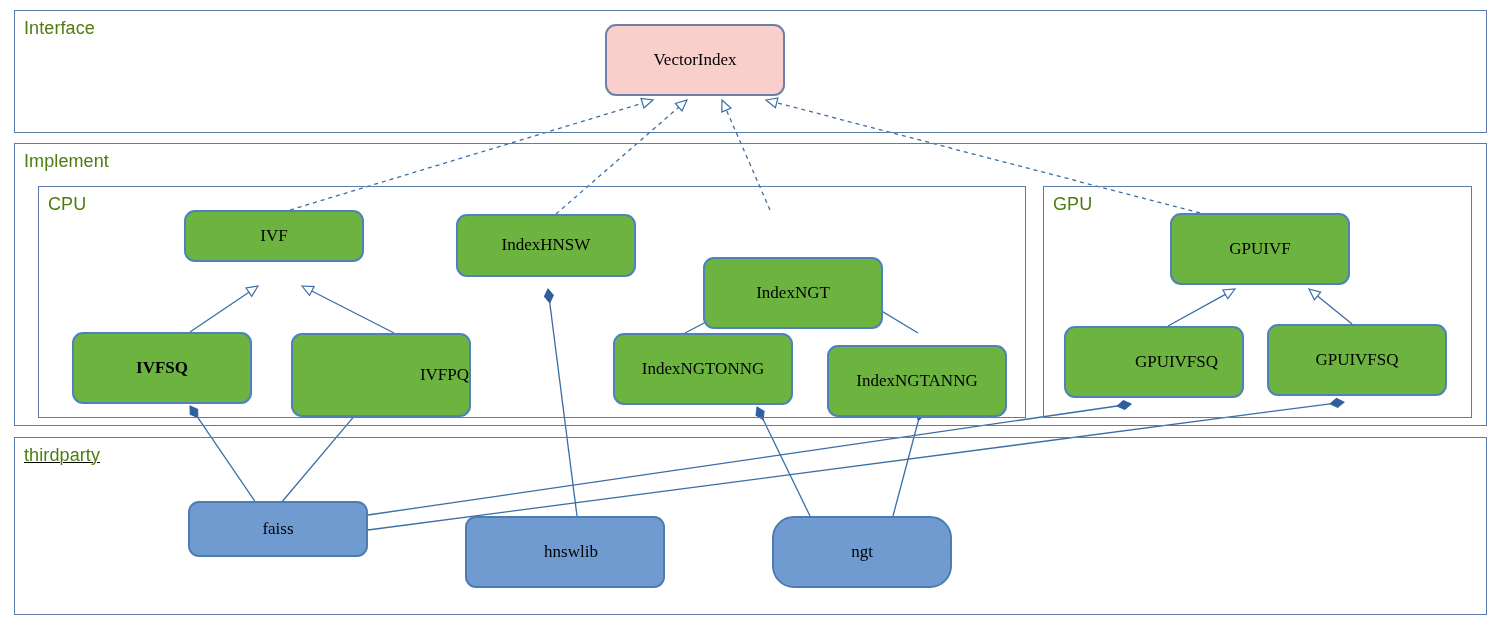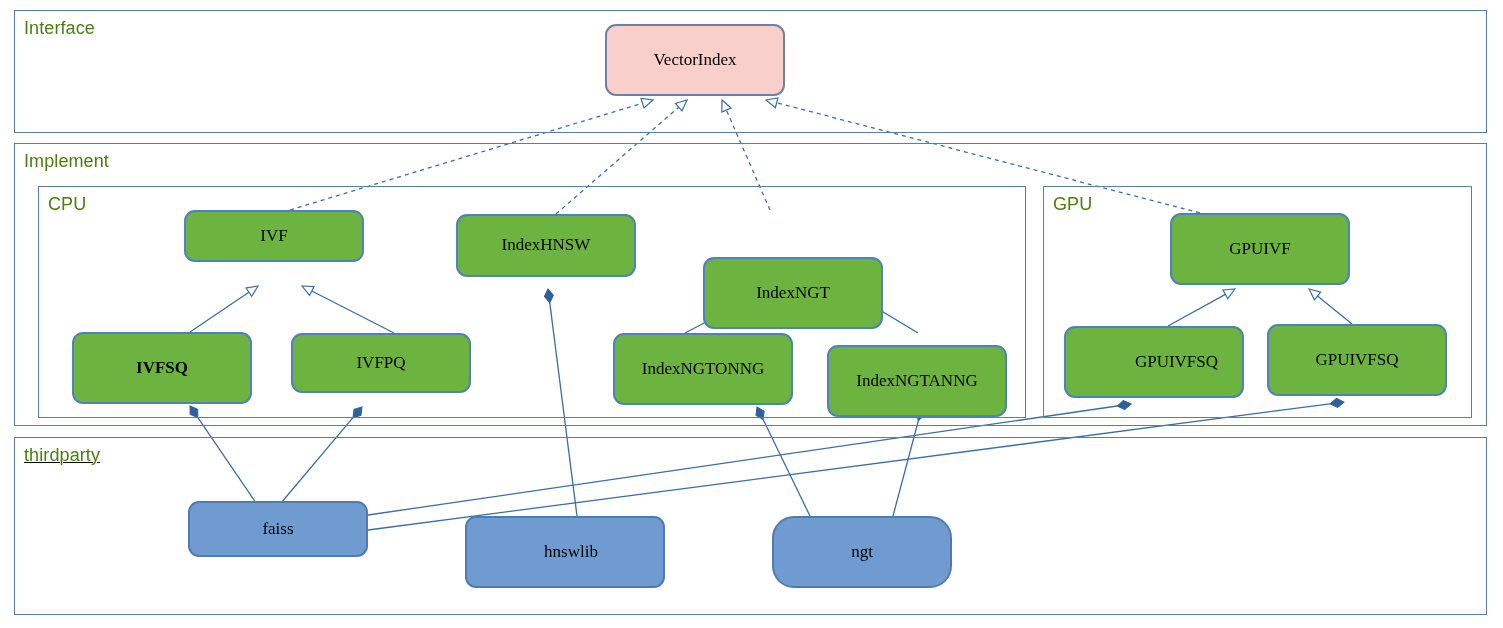--- a/index.html
+++ b/index.html
@@ -157,21 +157,21 @@
       </div>
       <div class="node impl" style="left: 456px; top: 214px; width: 180px; height: 63px;">
         <span>IndexHNSW</span>
       </div>
       <div class="node impl" style="left: 703px; top: 210px; width: 180px; height: 72px; margin-top: 47px;">
         <span>IndexNGT</span>
       </div>
       <div class="node impl" style="left: 72px; top: 332px; width: 180px; height: 72px; font-weight: bold;">
         <span>IVFSQ</span>
       </div>
-      <div class="node impl" style="left: 291px; top: 333px; width: 180px; height: 60px;">
+      <div class="node impl" style="left: 291px; top: 333px; width: 180px; height: 84px; justify-content: flex-end;">
         <span>IVFPQ</span>
       </div>
       <div class="node impl" style="left: 613px; top: 333px; width: 180px; height: 72px;">
         <span>IndexNGTONNG</span>
       </div>
       <div class="node impl" style="left: 827px; top: 345px; width: 180px; height: 72px;">
         <span>IndexNGTANNG</span>
       </div>
       <div class="node impl" style="left: 1170px; top: 213px; width: 180px; height: 72px;">
         <span>GPUIVF</span>

